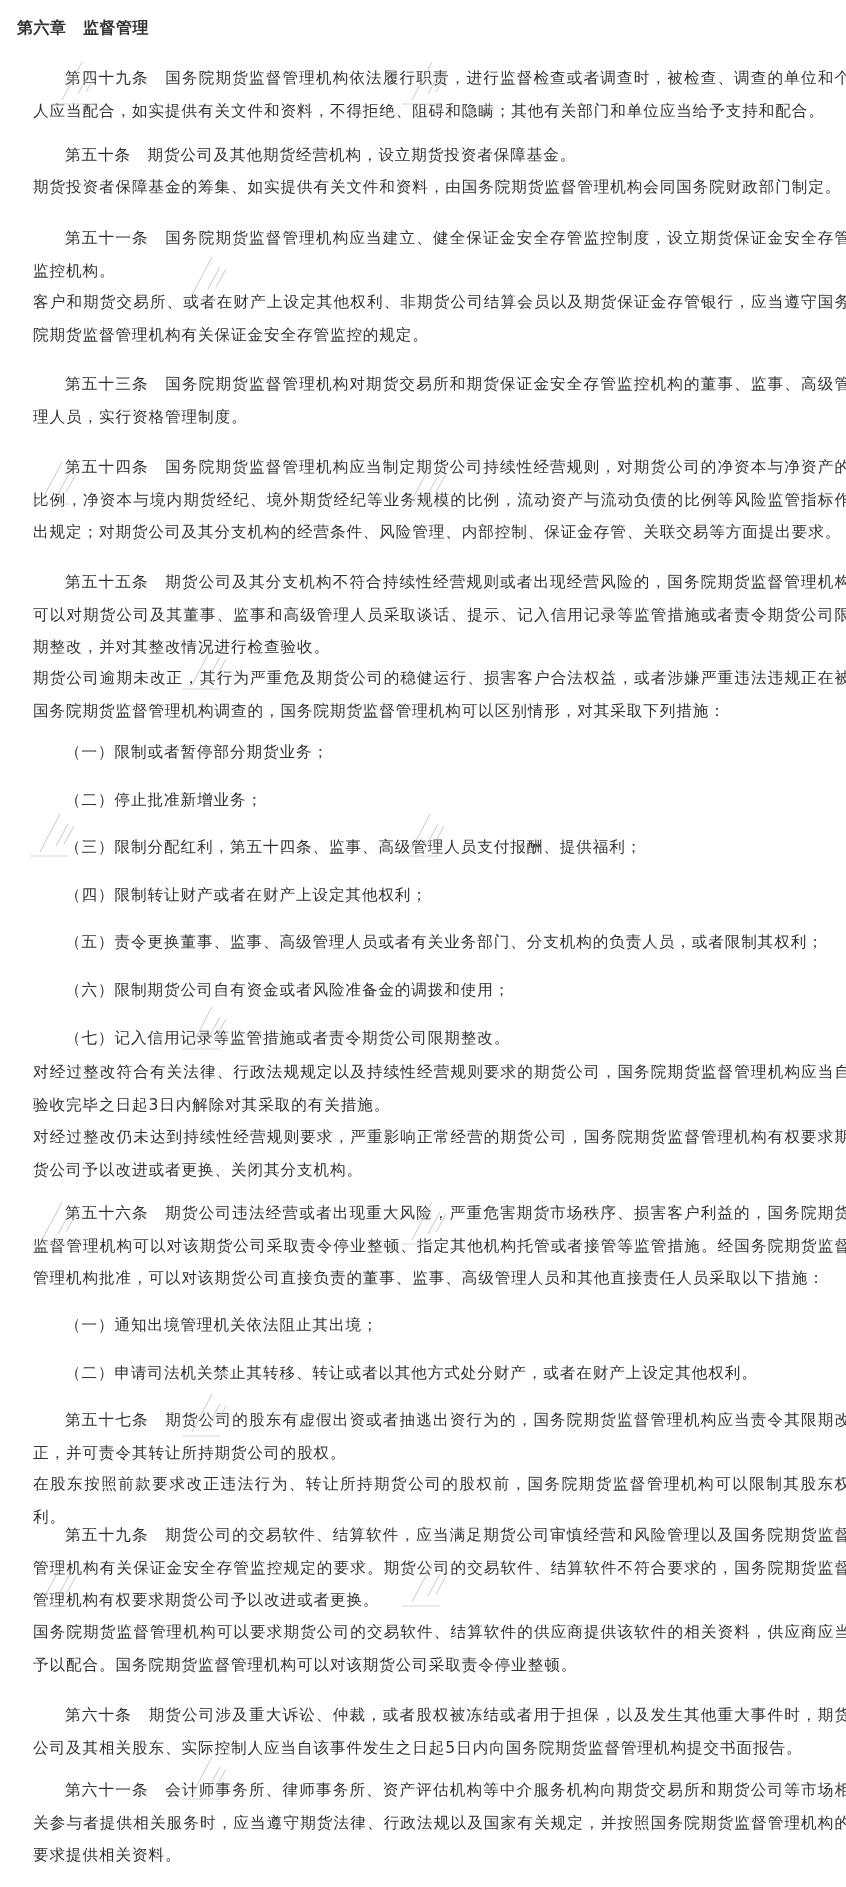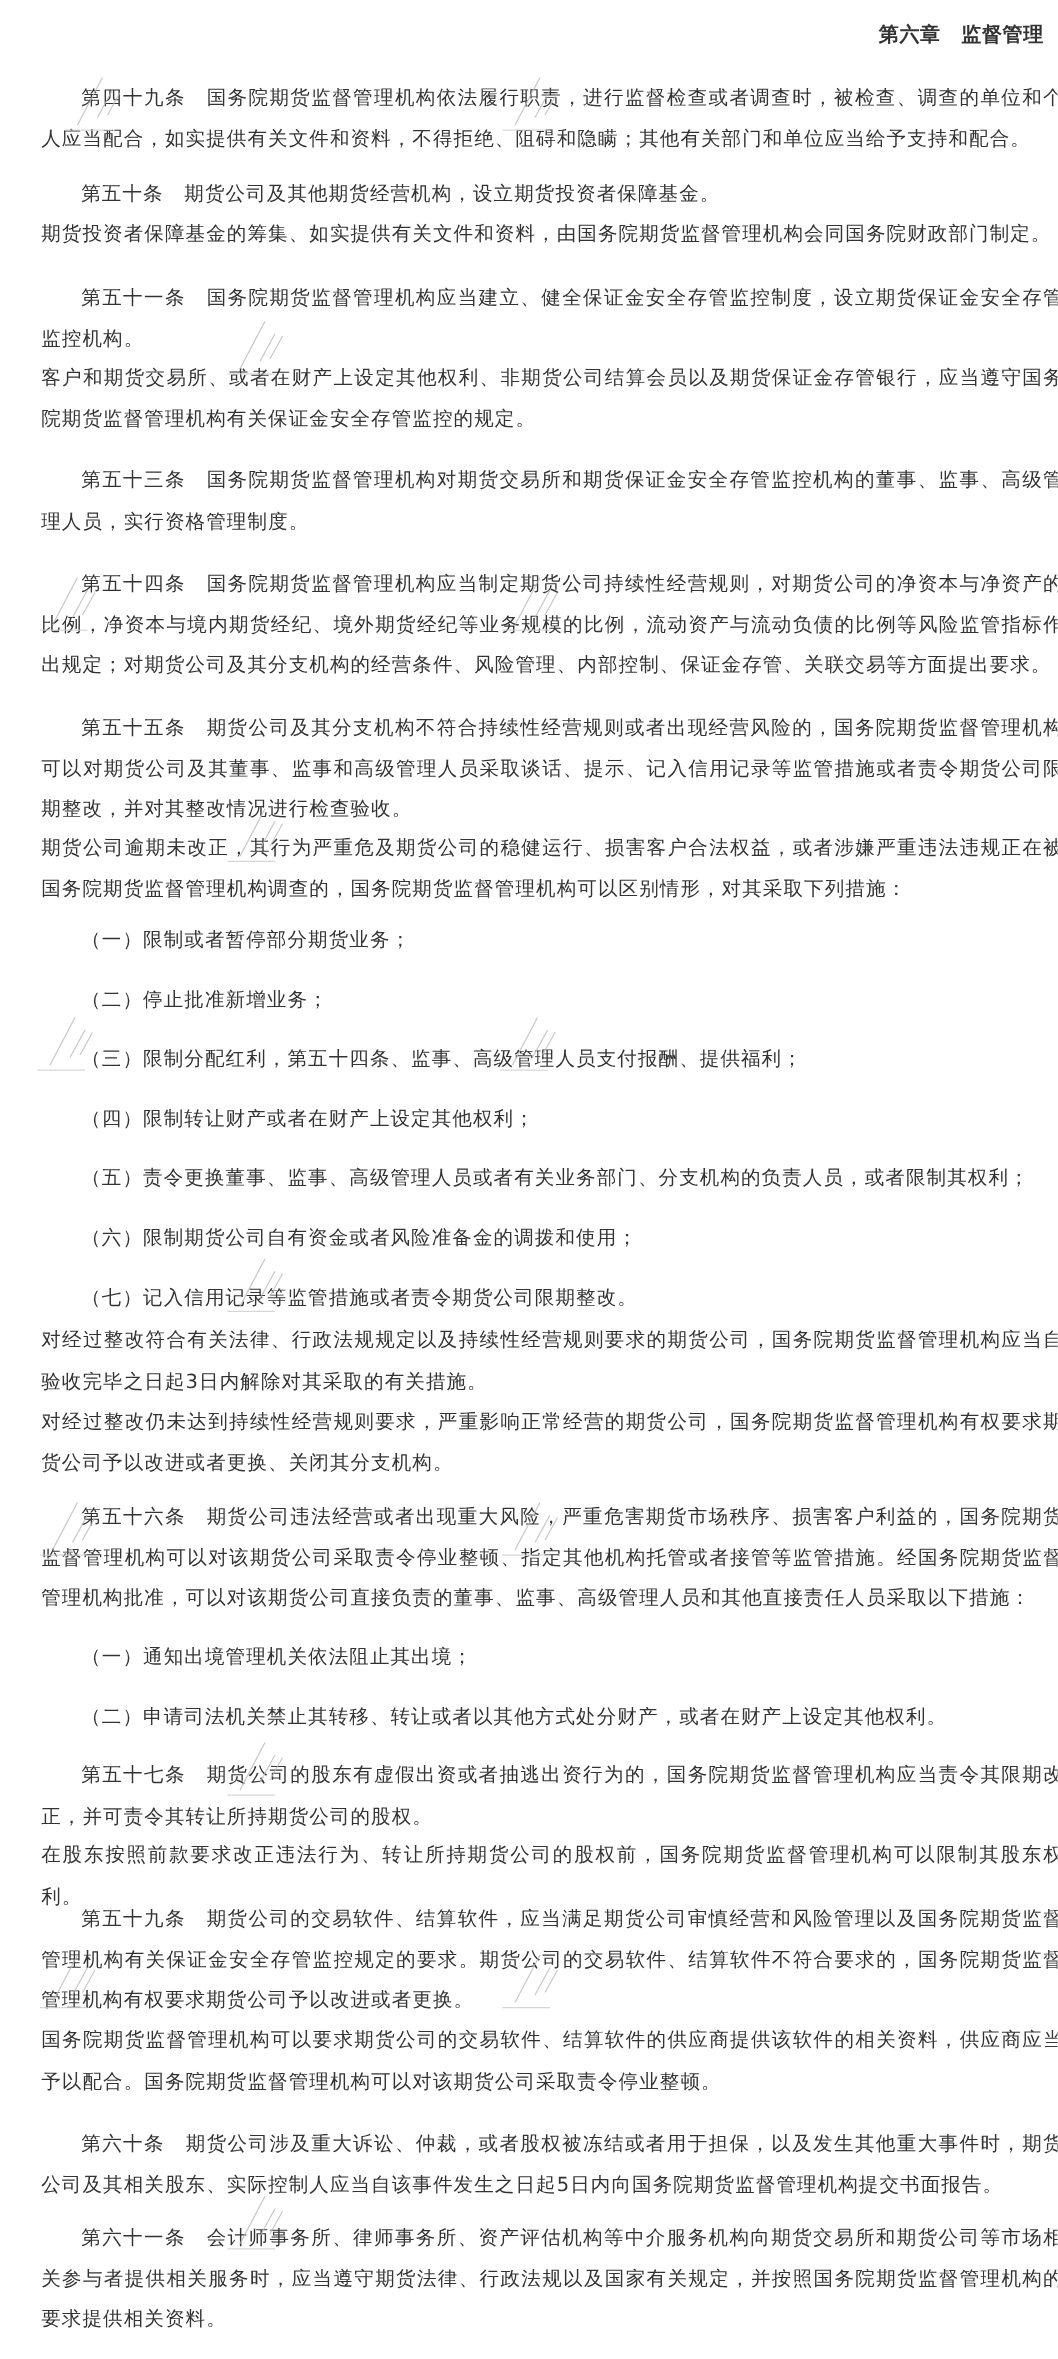--- a/index.html
+++ b/index.html
@@ -4,21 +4,21 @@
 <style>
   html, body { margin: 0; padding: 0; background: #ffffff; }
   body {
     width: 846px; height: 1887px; overflow: hidden; position: relative;
     font-family: "DejaVu Sans", "Liberation Sans", sans-serif;
     color: #333333;
   }
   .page { position: absolute; left: 17px; top: 0; width: 818px; }
   .title {
     position: absolute; left: 0; width: 818px; top: 14px;
-    text-align: right; font-size: 16px; font-weight: bold; color: #333;
+    text-align: left; font-size: 16px; font-weight: bold; color: #333;
     line-height: 28px; letter-spacing: 0.5px;
   }
   .para {
     position: absolute; left: 16px; width: 818px;
     font-size: 15.6px; line-height: 32.5px; letter-spacing: 0.9px;
     text-align: justify; margin: 0; white-space: normal; word-break: break-all;
   }
   .indent { text-indent: 32px; }
   .item { text-indent: 32px; }
   .wm {

